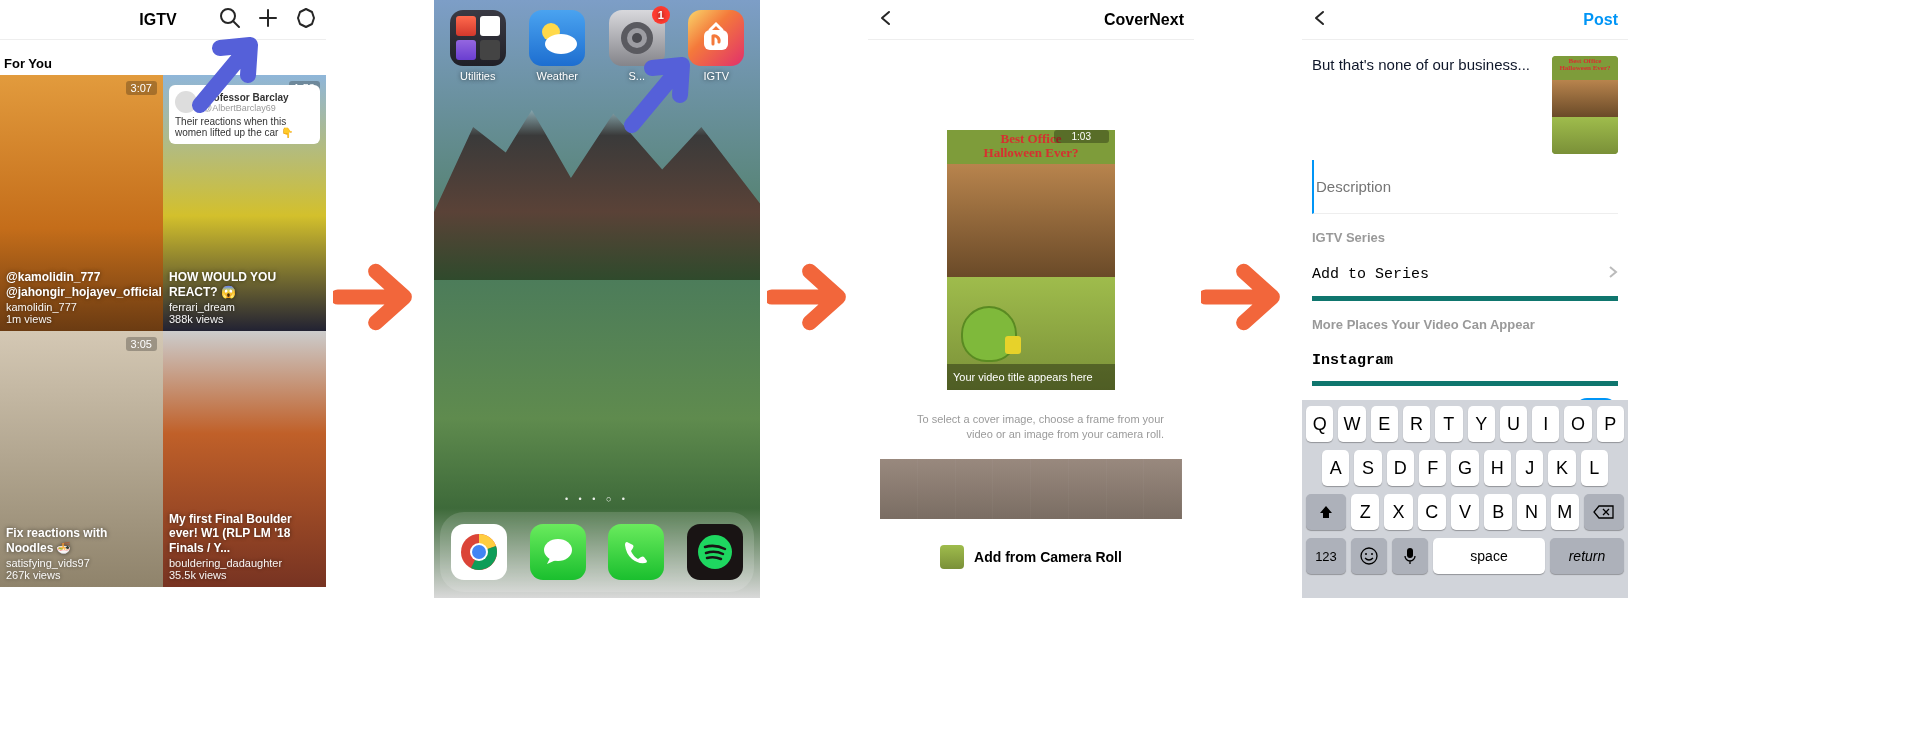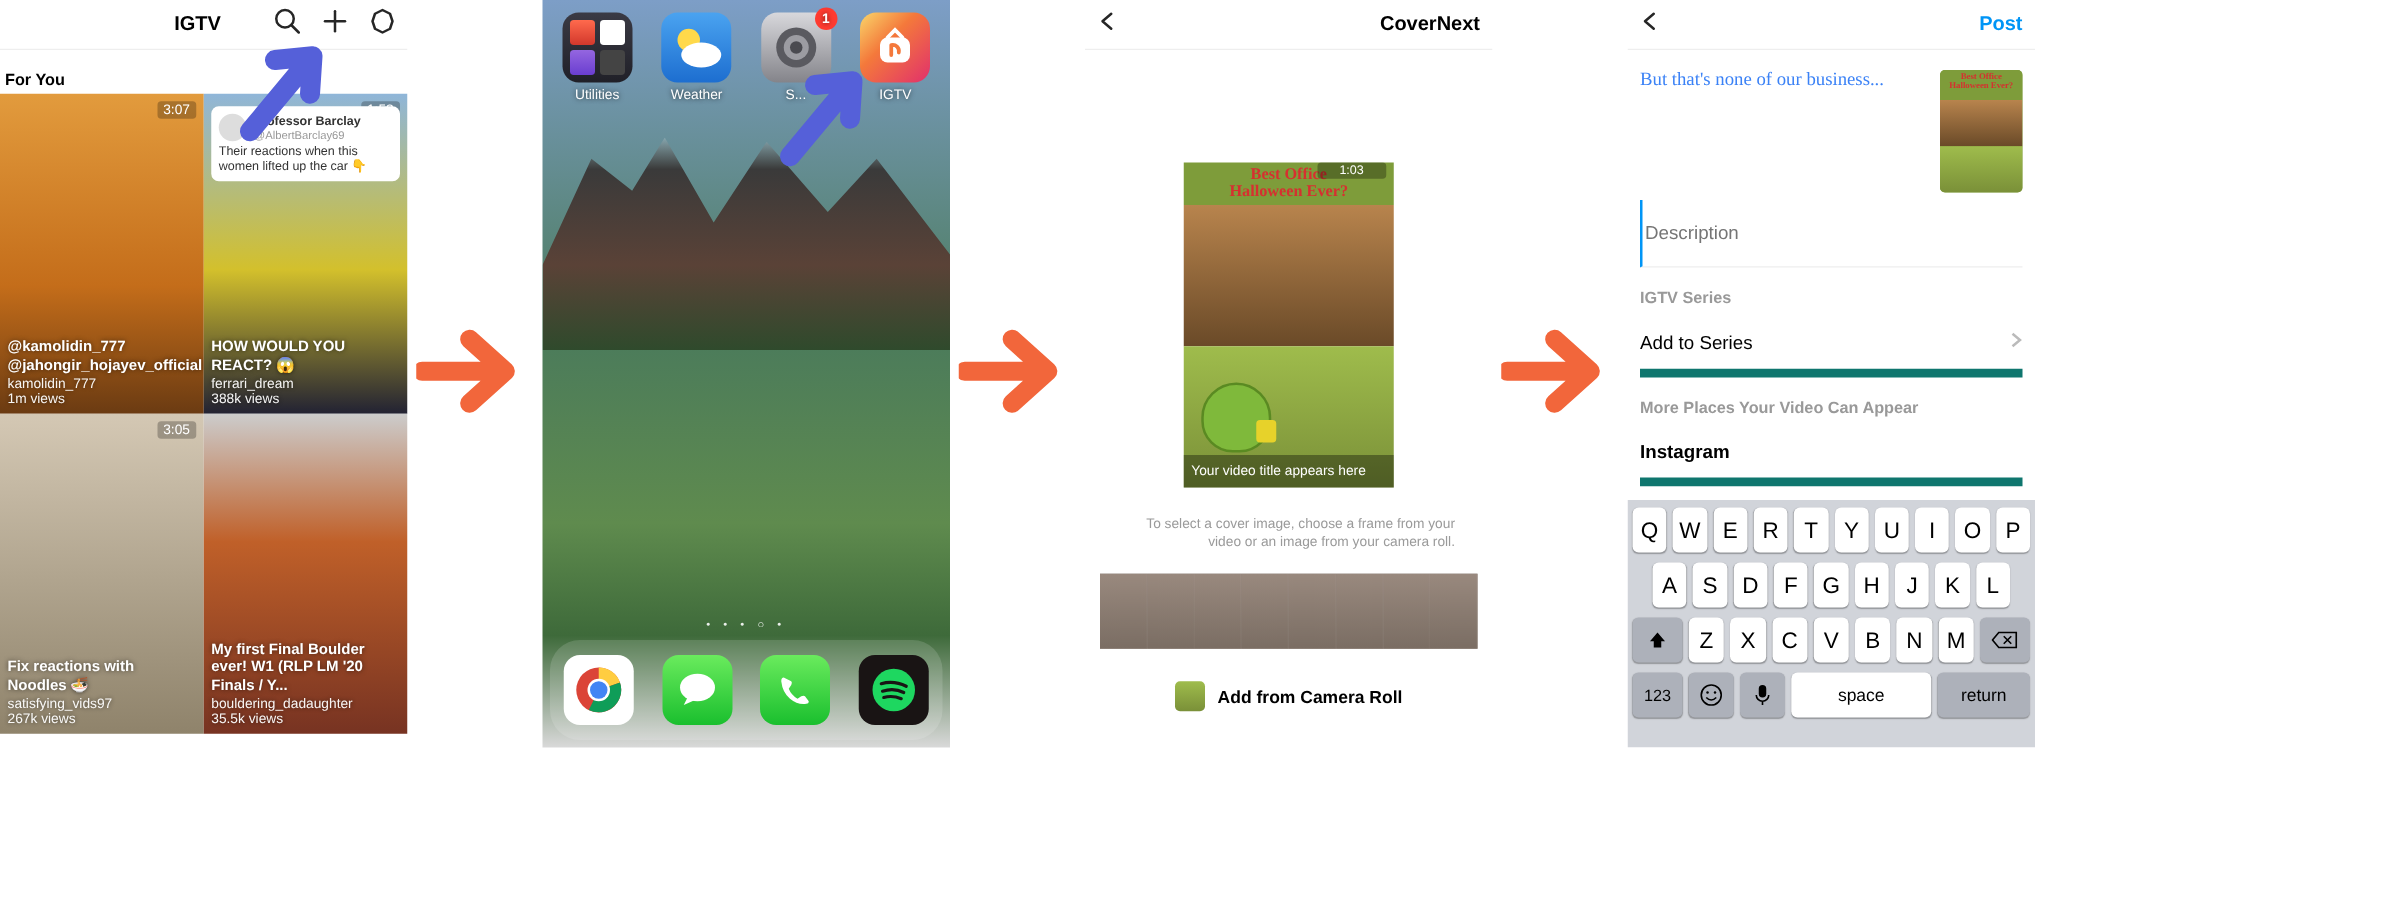--- a/index.html
+++ b/index.html
@@ -141,36 +141,37 @@
   
   .s4 .nav {
     display:flex; align-items:center; height:40px; padding:0 10px;
     border-bottom:1px solid #eee; font-size:16px;
   }
   .s4 .nav .back { width:26px;}
   .s4 .nav .spacer { flex:1;}
   .s4 .nav .post { color:#0095f6; font-weight:600;}
   .s4 .body { padding: 0 10px; }
   .s4 .title-block { display:flex; gap:10px; align-items:flex-start; padding:16px 0 6px;}
-  .s4 .title-text { flex:1; font-size:15px; color:#3b82f6; font-weight:500;font-family:Liberation Serif, serif;}
+  .s4 .title-text { flex:1; font-size:15px; color:#0f172a; font-weight:500;}
   .s4 .desc {
     width:100%; font-size:15px; color:#9a9a9a; padding: 18px 0; border:none; outline:none;
     border-bottom:1px solid #eee;
   }
   .s4 .cover-thumb {
     width:66px; height:98px; background:#7e9c3a; border-radius:4px; overflow:hidden;
     display:flex; flex-direction:column;
   }
   .s4 .cover-thumb .ct1{height:24px;background:#7e9c3a;color:#d63030;font-size:7px;font-family:serif;font-weight:bold;text-align:center;line-height:1.05;padding:2px;}
   .s4 .cover-thumb .ct2{flex:1;background:linear-gradient(#b8844d,#6a4a28);}
   .s4 .cover-thumb .ct3{flex:1;background:linear-gradient(#9fbc4c,#7a9038);}
   .s4 .section-label { font-size:13px; font-weight:600; color:#999; padding: 16px 0 8px;}
   .s4 .row {
     display:flex; align-items:center; padding:12px 0; font-size:15px;
-    border-bottom:7px solid #0f766e;
+    border-bottom:5px solid #0f766e;
+    font-family:Liberation Mono, monospace;
   }
   .s4 .row .lbl { flex:1; font-weight:500; }
   .s4 .row .chev { color:#bbb; }
   .s4 .insta-row .lbl { font-weight:700;}
   .s4 .preview-row { display:block; padding:12px 0 4px;}
   .s4 .preview-row .top { display:flex; align-items:center;}
   .s4 .preview-row .top .lbl { flex:1; font-weight:500; font-size:15px;}
   .s4 .preview-row .sub { font-size:12px; color:#999; margin-top:4px;}
   .s4 .preview-row .learn { font-size:13px; color:#0095f6; font-weight:500; margin-top:3px;}
   .toggle {
@@ -186,21 +187,21 @@
   .krow { display:flex; gap:5px; justify-content:center;}
   .key {
     background:#fff; border-radius:5px; height:36px;
     flex:1; display:flex;align-items:center;justify-content:center;
     font-size:18px; font-weight:400;
     box-shadow: 0 1px 1px rgba(0,0,0,.3);
     max-width: 30px;
   }
   .key.fn { background:#adb1ba; }
   .key.space { flex:1; max-width:none;}
-  .key.ret { flex:0 0 74px; max-width:none; background:#adb1ba; font-size:14px;}
+  .key.ret { flex:0 0 74px; max-width:none; background:#adb1ba; font-size:14px;font-style:italic;}
   .key.num { flex:0 0 40px; max-width:none; background:#adb1ba; font-size:13px;}
   .key.emoji { flex:0 0 36px; max-width:none; background:#adb1ba;}
   .key.mic { flex:0 0 36px; max-width:none; background:#adb1ba;}
   .krow.r2 { padding: 0 16px;}
   .krow.r3 .shift { flex:0 0 40px; max-width:none;}
   .krow.r3 .bksp { flex:0 0 40px; max-width:none; background:#adb1ba;}
 
   
   .orange-arrow svg { width:95px; height:70px; }
   .blue-arrow svg { width:100px; height:100px; }
@@ -257,21 +258,21 @@
       <div class="t-meta">ferrari_dream</div>
       <div class="t-meta">388k views</div>
     </div>
     <div class="tile tile3">
       <span class="dur">3:05</span>
       <div class="t-title">Fix reactions with Noodles 🍜</div>
       <div class="t-meta">satisfying_vids97</div>
       <div class="t-meta">267k views</div>
     </div>
     <div class="tile tile4">
-      <div class="t-title">My first Final Boulder ever! W1 (RLP LM '20 Finals / Y...</div>
+      <div class="t-title">My first Final Boulder ever! W1 (RLP LM '18 Finals / Y...</div>
       <div class="t-meta">bouldering_dadaughter</div>
       <div class="t-meta">35.5k views</div>
     </div>
   </div>
   <div class="blue-arrow">
     <svg viewBox="0 0 100 100">
         <path d="M20,85 L70,25 M70,25 L40,28 M70,25 L68,55" stroke="#5560d9" stroke-width="16" fill="none" stroke-linecap="round" stroke-linejoin="round"></path>
       </svg>
   </div>
 </div>

